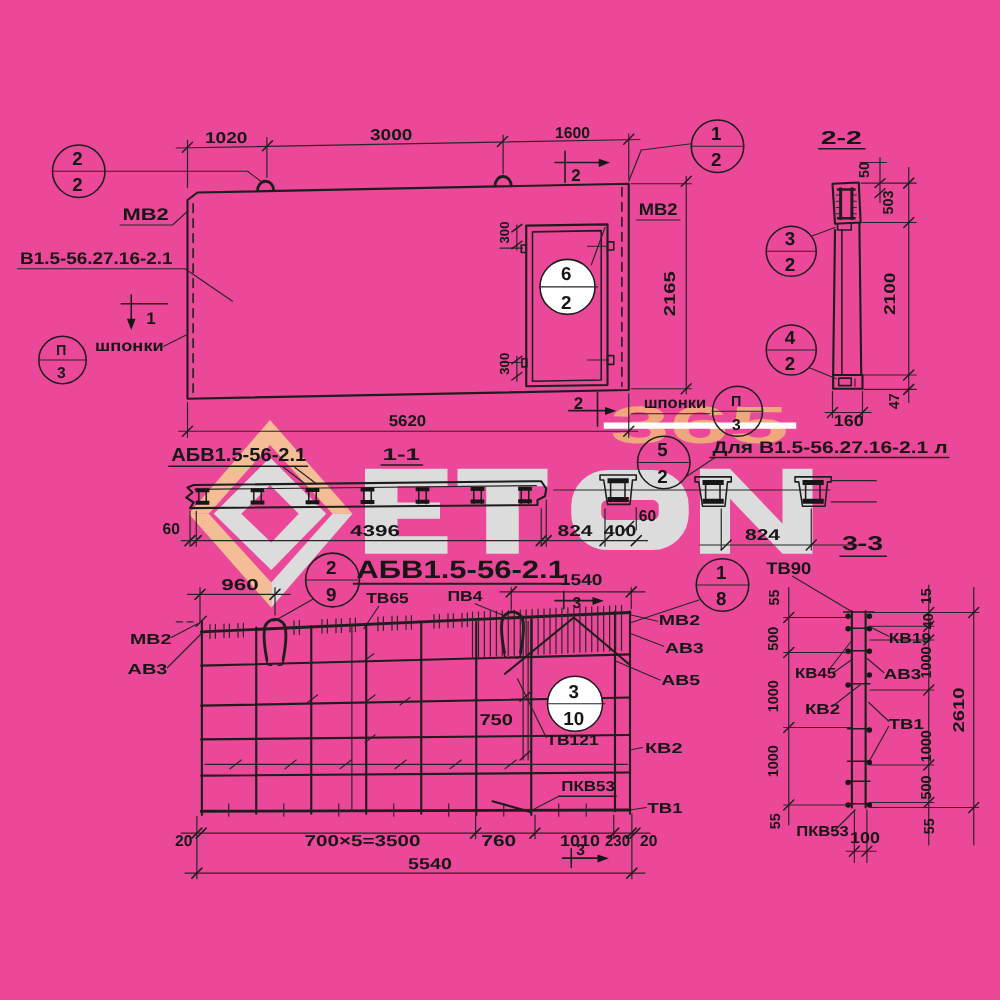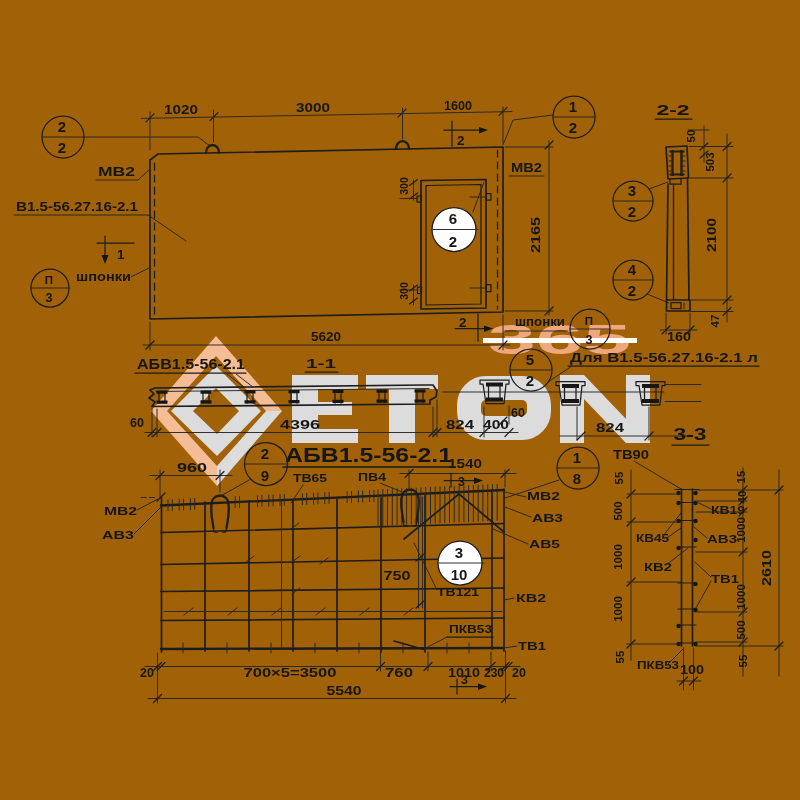--- a/index.html
+++ b/index.html
@@ -1,16 +1,16 @@
 <!DOCTYPE html>
 <html><head>
 <meta charset="utf-8">
 <style>
 html,body{margin:0;padding:0;background:#fff}
-#page{width:800px;height:800px;position:relative;background:#a16207;overflow:hidden}
+#page{width:800px;height:800px;position:relative;background:#ec4899;overflow:hidden}
 svg{position:absolute;left:0;top:0}
 text{font-family:"Liberation Sans",sans-serif;fill:#161616;font-weight:700}
 .k{stroke:#1d1d1d;fill:none;stroke-width:1.7;stroke-linecap:round;stroke-linejoin:round}
 .w{stroke:#1d1d1d;fill:none;stroke-width:2.3;stroke-linecap:round;stroke-linejoin:round}
 .m{stroke:#1d1d1d;fill:none;stroke-width:1.25;stroke-linecap:round;stroke-linejoin:round}
 .t{stroke:#262626;fill:none;stroke-width:.95;stroke-linecap:round;stroke-linejoin:round}
 .tk{stroke:#1d1d1d;fill:none;stroke-width:1.2;stroke-linecap:round}
 .f{fill:#161616;stroke:none}
 .s10{font-size:10.5px}.s11{font-size:11.5px}.s12{font-size:12.5px}.s13{font-size:13.5px}.s15{font-size:15px}.s16{font-size:16px}.s20{font-size:20px}
 </style>

